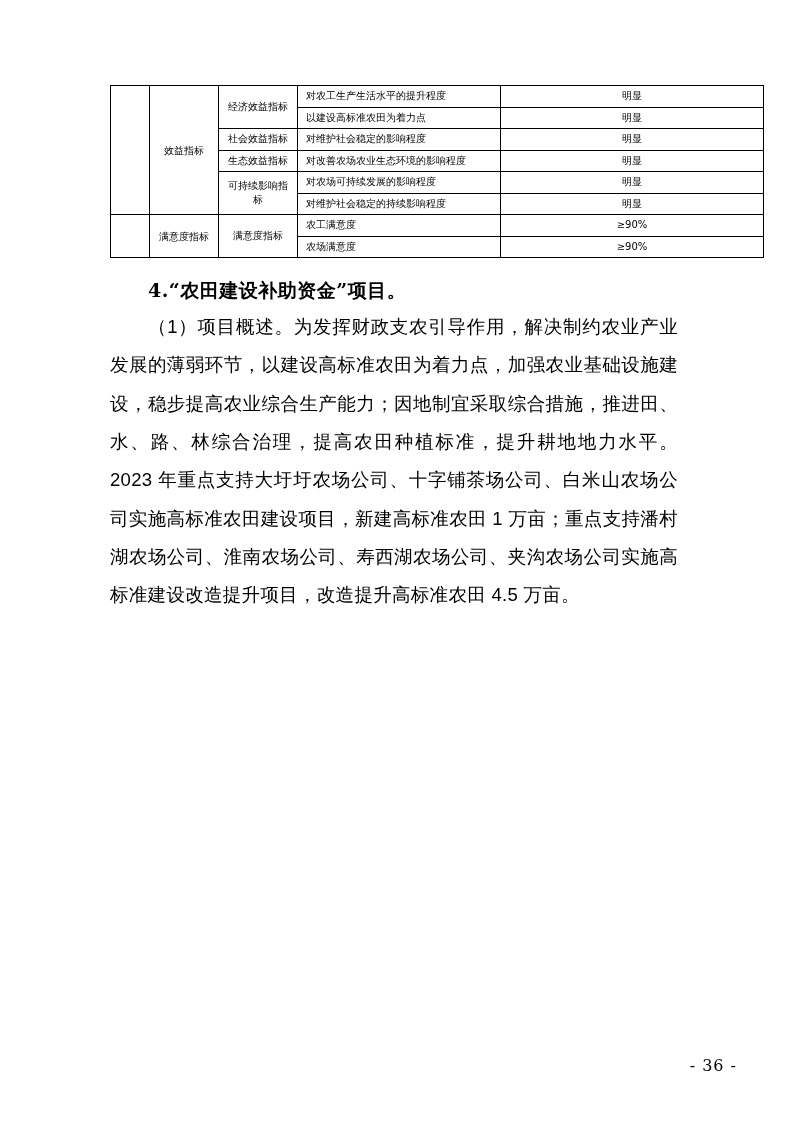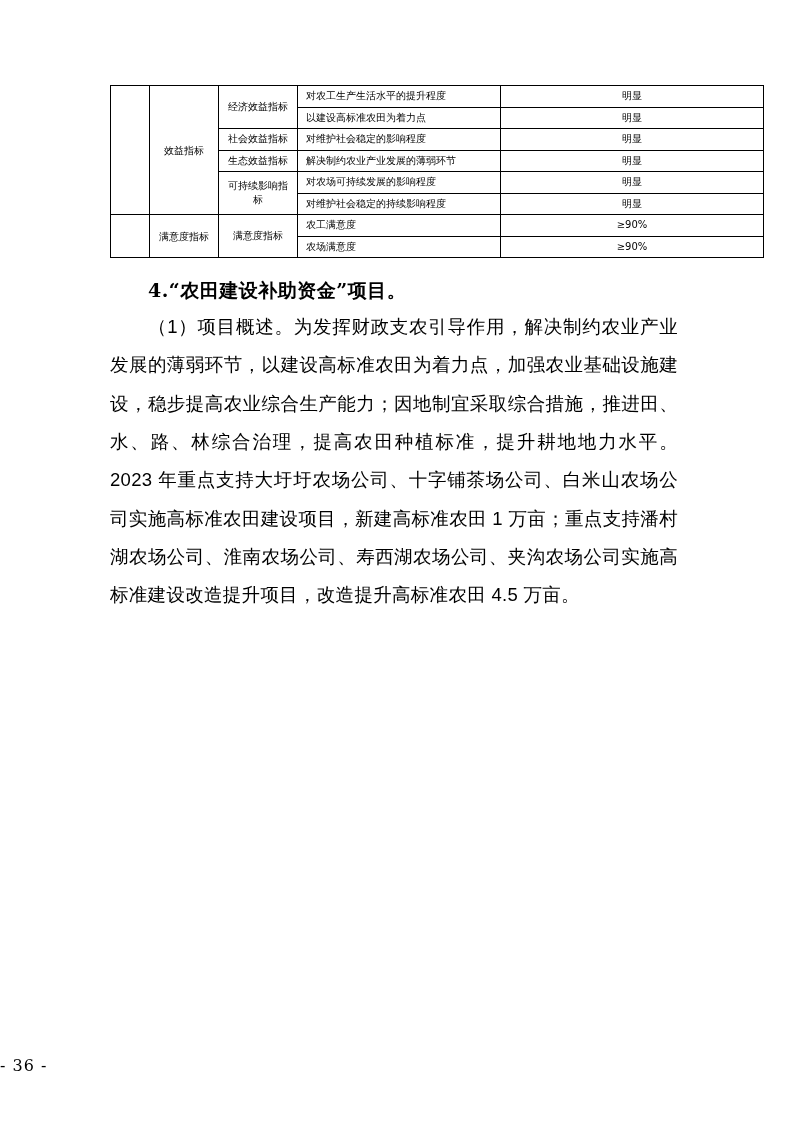--- a/index.html
+++ b/index.html
@@ -67,22 +67,22 @@
     text-indent: 38px;
     text-align: justify;
     text-justify: inter-ideograph;
     letter-spacing: 0.3px;
   }
   .pagenum {
     position: absolute;
     left: 0;
     right: 0;
     bottom: 48px;
-    text-align: left;
-    padding-right: 110px;
+    text-align: right;
+    padding-right: 57px;
     font-family: "DejaVu Serif", "Liberation Serif", serif;
     font-size: 16px;
     letter-spacing: 1px;
   }
 </style>
 </head>
 <body>
 
 <div class="page">
   <div class="content">
@@ -121,21 +121,21 @@
           </td>
           <td class="col-e">
             <span>明显</span>
           </td>
         </tr>
         <tr>
           <td class="col-c">
             <span>生态效益指标</span>
           </td>
           <td class="col-d">
-            <span>解决制约农业产业发展的薄弱环节</span>
+            <span>对改善农场农业生态环境的影响程度</span>
           </td>
           <td class="col-e">
             <span>明显</span>
           </td>
         </tr>
         <tr>
           <td class="col-c" rowspan="2">
             <span>可持续影响指标</span>
           </td>
           <td class="col-d">

